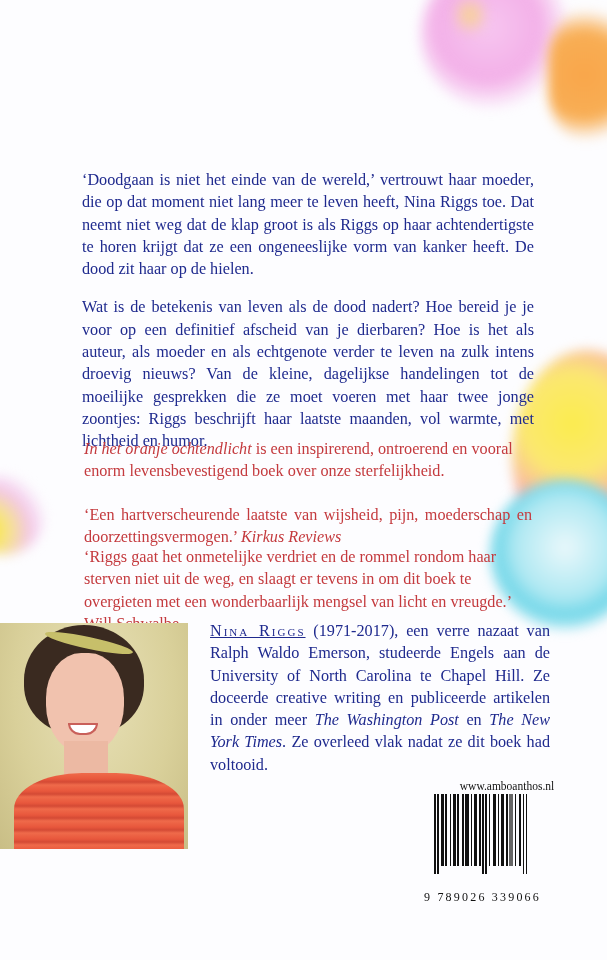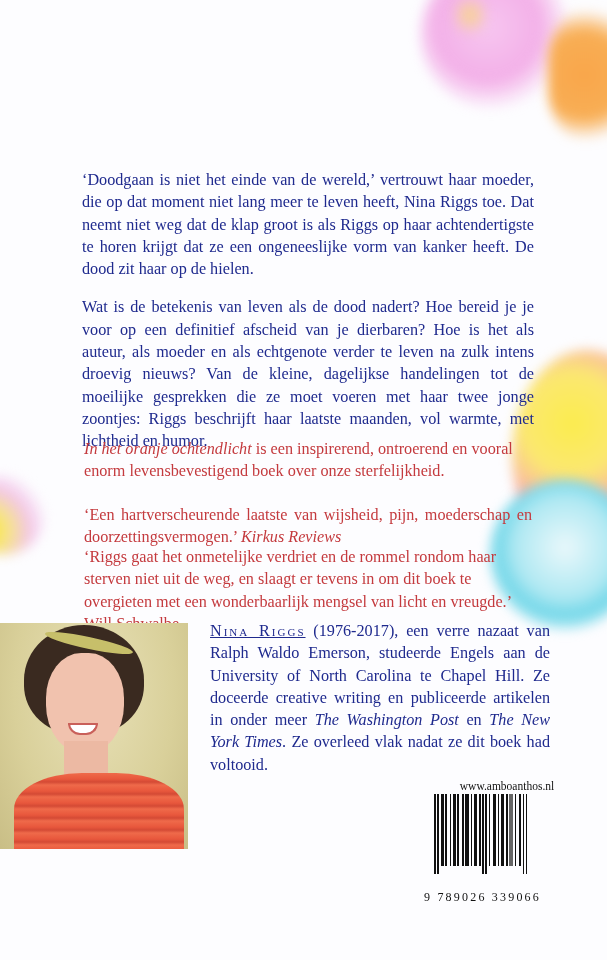--- a/index.html
+++ b/index.html
@@ -99,21 +99,21 @@
   <div class="author-photo" title="Portrait photo of Nina Riggs smiling, wearing a red knitted sweater and headband">
     <div class="hair"></div>
     <div class="face"></div>
     <div class="band"></div>
     <div class="smile"></div>
     <div class="neck"></div>
     <div class="sweater"></div>
   </div>
 
   <div class="bio">
-    <p><span class="name">Nina Riggs</span><span> (1976-2017), een verre nazaat van Ralph Waldo Emerson, studeerde Engels aan de University of North Carolina te Chapel Hill. Ze doceerde creative writing en publiceerde artikelen in onder meer </span><i>The Washington Post</i><span> en </span><i>The New York Times</i><span>. Ze overleed vlak nadat ze dit boek had vol­tooid.</span></p>
+    <p><span class="name">Nina Riggs</span><span> (1971-2017), een verre nazaat van Ralph Waldo Emerson, studeerde Engels aan de University of North Carolina te Chapel Hill. Ze doceerde creative writing en publiceerde artikelen in onder meer </span><i>The Washington Post</i><span> en </span><i>The New York Times</i><span>. Ze overleed vlak nadat ze dit boek had vol­tooid.</span></p>
   </div>
 
   <div class="barcode-area">
     <span class="website">www.amboanthos.nl</span>
     <div class="bars">
       <span class="g" style="width:1.5px"></span>
         <span class="g" style="width:1.5px;margin-right:2px"></span>
       <span style="width:3px"></span>
         <span style="width:1.5px;margin-right:3px"></span>
         <span style="width:1.5px"></span>

